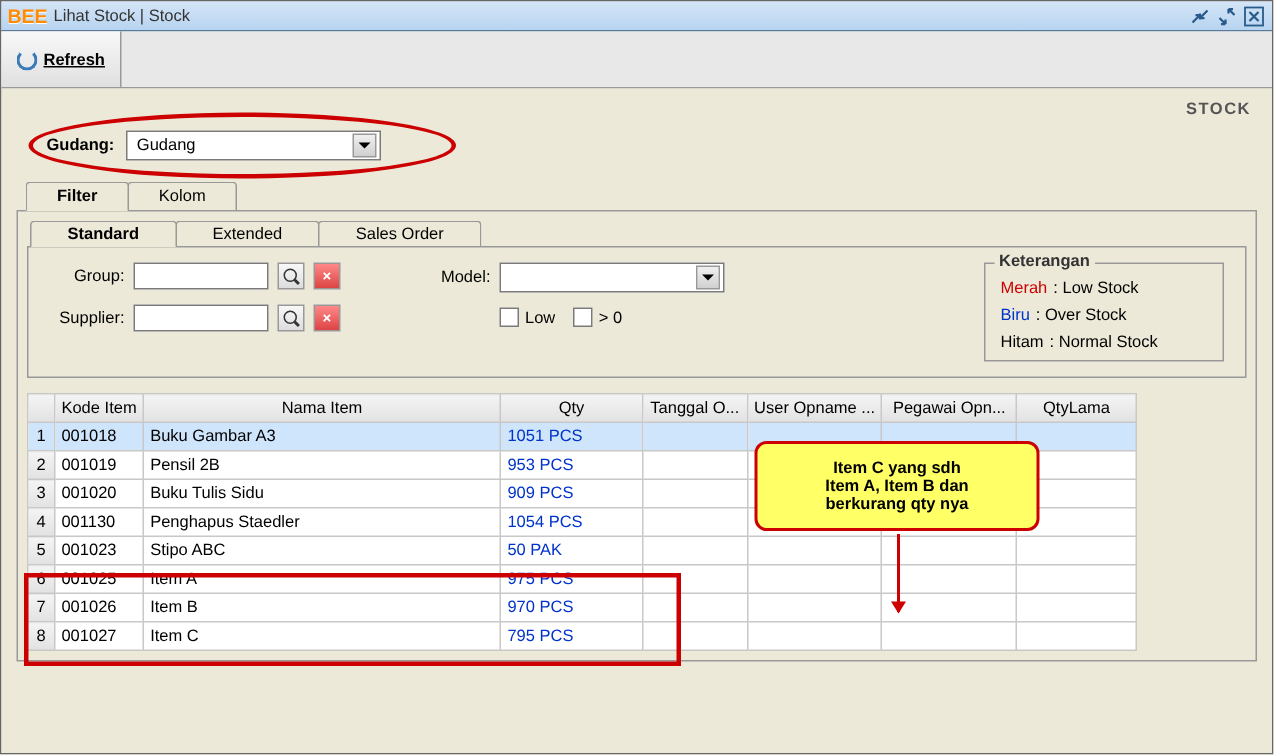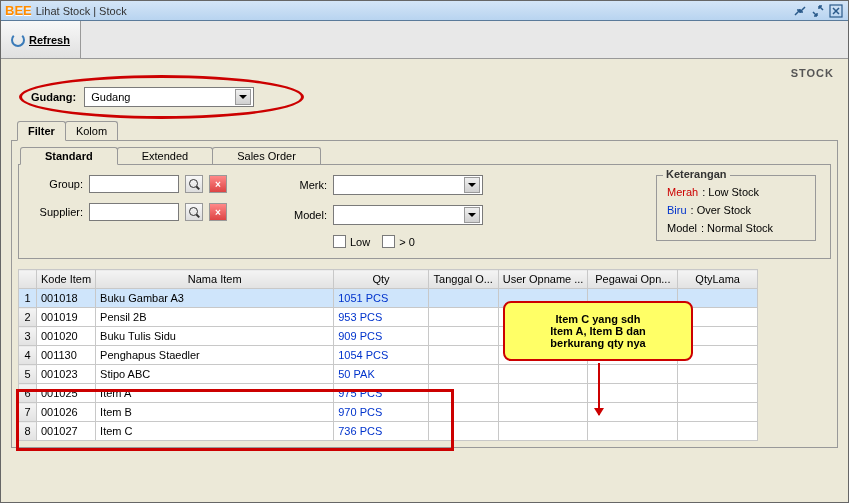--- a/index.html
+++ b/index.html
@@ -18,21 +18,21 @@
 .refresh-btn .txt{font-weight:bold;text-decoration:underline}
 .body{flex:1;background:#ece9d8;padding:8px 10px;position:relative}
 .stock-lbl{position:absolute;right:14px;top:8px;font-weight:bold;color:#555;letter-spacing:1px}
 .gudang-row{display:flex;align-items:center;gap:8px;margin:20px 0 14px 20px;position:relative}
 .gudang-row label{font-weight:bold}
 .dd{width:170px;height:20px;border:1px solid #7a7a7a;background:#fff;display:flex;align-items:center;justify-content:space-between;padding:0 2px 0 6px;cursor:pointer}
 .dd .arr{width:16px;height:16px;background:linear-gradient(to bottom,#f0f0f0,#d0d0d0);border:1px solid #999;display:flex;align-items:center;justify-content:center}
 .dd .arr::after{content:"";border-left:4px solid transparent;border-right:4px solid transparent;border-top:4px solid #000}
 .ellipse{position:absolute;left:-12px;top:-12px;width:285px;height:44px;border:3px solid #cc0000;border-radius:50%;pointer-events:none}
 .tabs{display:flex;margin-left:6px}
-.tab{padding:3px 10px;border:1px solid #999;border-bottom:none;background:#ece9d8;margin-right:-1px;cursor:pointer;border-radius:3px 3px 0 0;position:relative}
+.tab{padding:3px 20px;border:1px solid #999;border-bottom:none;background:#ece9d8;margin-right:-1px;cursor:pointer;border-radius:3px 3px 0 0;position:relative}
 .tab.active{background:#ece9d8;font-weight:bold;z-index:2;border-bottom:1px solid #ece9d8;margin-bottom:-1px}
 .panel{border:1px solid #999;background:#ece9d8;padding:6px}
 .subtabs{display:flex;margin-left:2px}
 .subtab{padding:2px 24px;border:1px solid #999;border-bottom:none;background:#ece9d8;margin-right:-1px;cursor:pointer;border-radius:3px 3px 0 0;position:relative}
 .subtab.active{font-weight:bold;border-bottom:1px solid #ece9d8;margin-bottom:-1px;z-index:2}
 .subpanel{border:1px solid #999;padding:10px 14px;display:flex;gap:60px;align-items:flex-start}
 .col{display:flex;flex-direction:column;gap:10px}
 .frow{display:flex;align-items:center;gap:6px}
 .frow label{width:50px;text-align:right}
 .frow .inp{width:90px;height:18px;border:1px solid #7a7a7a;background:#fff}
@@ -137,27 +137,20 @@
             <div class="icobtn">
                 <span class="mag"></span>
               </div>
             <div class="icobtn red">
                 <span class="xic">×</span>
               </div>
           </div>
         </div>
         <div class="col">
           <div class="frow">
-            <label style="width:40px">Merk:</label>
-            <div class="dd dd2">
-                <span></span>
-                <span class="arr"></span>
-              </div>
-          </div>
-          <div class="frow">
             <label style="width:40px">Model:</label>
             <div class="dd dd2">
                 <span></span>
                 <span class="arr"></span>
               </div>
           </div>
           <div class="frow" style="margin-left:46px;gap:4px">
             <div class="chk"></div>
             <span>Low</span>
             <div class="chk" style="margin-left:8px"></div>
@@ -168,21 +161,21 @@
           <legend>Keterangan</legend>
           <div class="r">
               <span class="red">Merah</span>
               <span>: Low Stock</span>
             </div>
           <div class="r">
               <span class="blue">Biru</span>
               <span>: Over Stock</span>
             </div>
           <div class="r">
-              <span class="black">Model</span>
+              <span class="black">Hitam</span>
               <span>: Normal Stock</span>
             </div>
         </div>
       </div>
 
       <div class="grid-wrap">
         <table class="grid">
           <thead>
             <tr>
               <th class="col-idx"></th>
@@ -263,21 +256,21 @@
                 <td class="qty">970 PCS</td>
                 <td></td>
                 <td></td>
                 <td></td>
                 <td></td>
               </tr>
               <tr>
                 <td class="num">8</td>
                 <td>001027</td>
                 <td>Item C</td>
-                <td class="qty">736 PCS</td>
+                <td class="qty">795 PCS</td>
                 <td></td>
                 <td></td>
                 <td></td>
                 <td></td>
               </tr>
             </tbody>
         </table>
         <div class="redbox" style="left:-2px;top:120px;width:438px;height:62px"></div>
         <div class="callout" style="left:485px;top:32px;width:190px">
           <div>Item C yang sdh</div>

